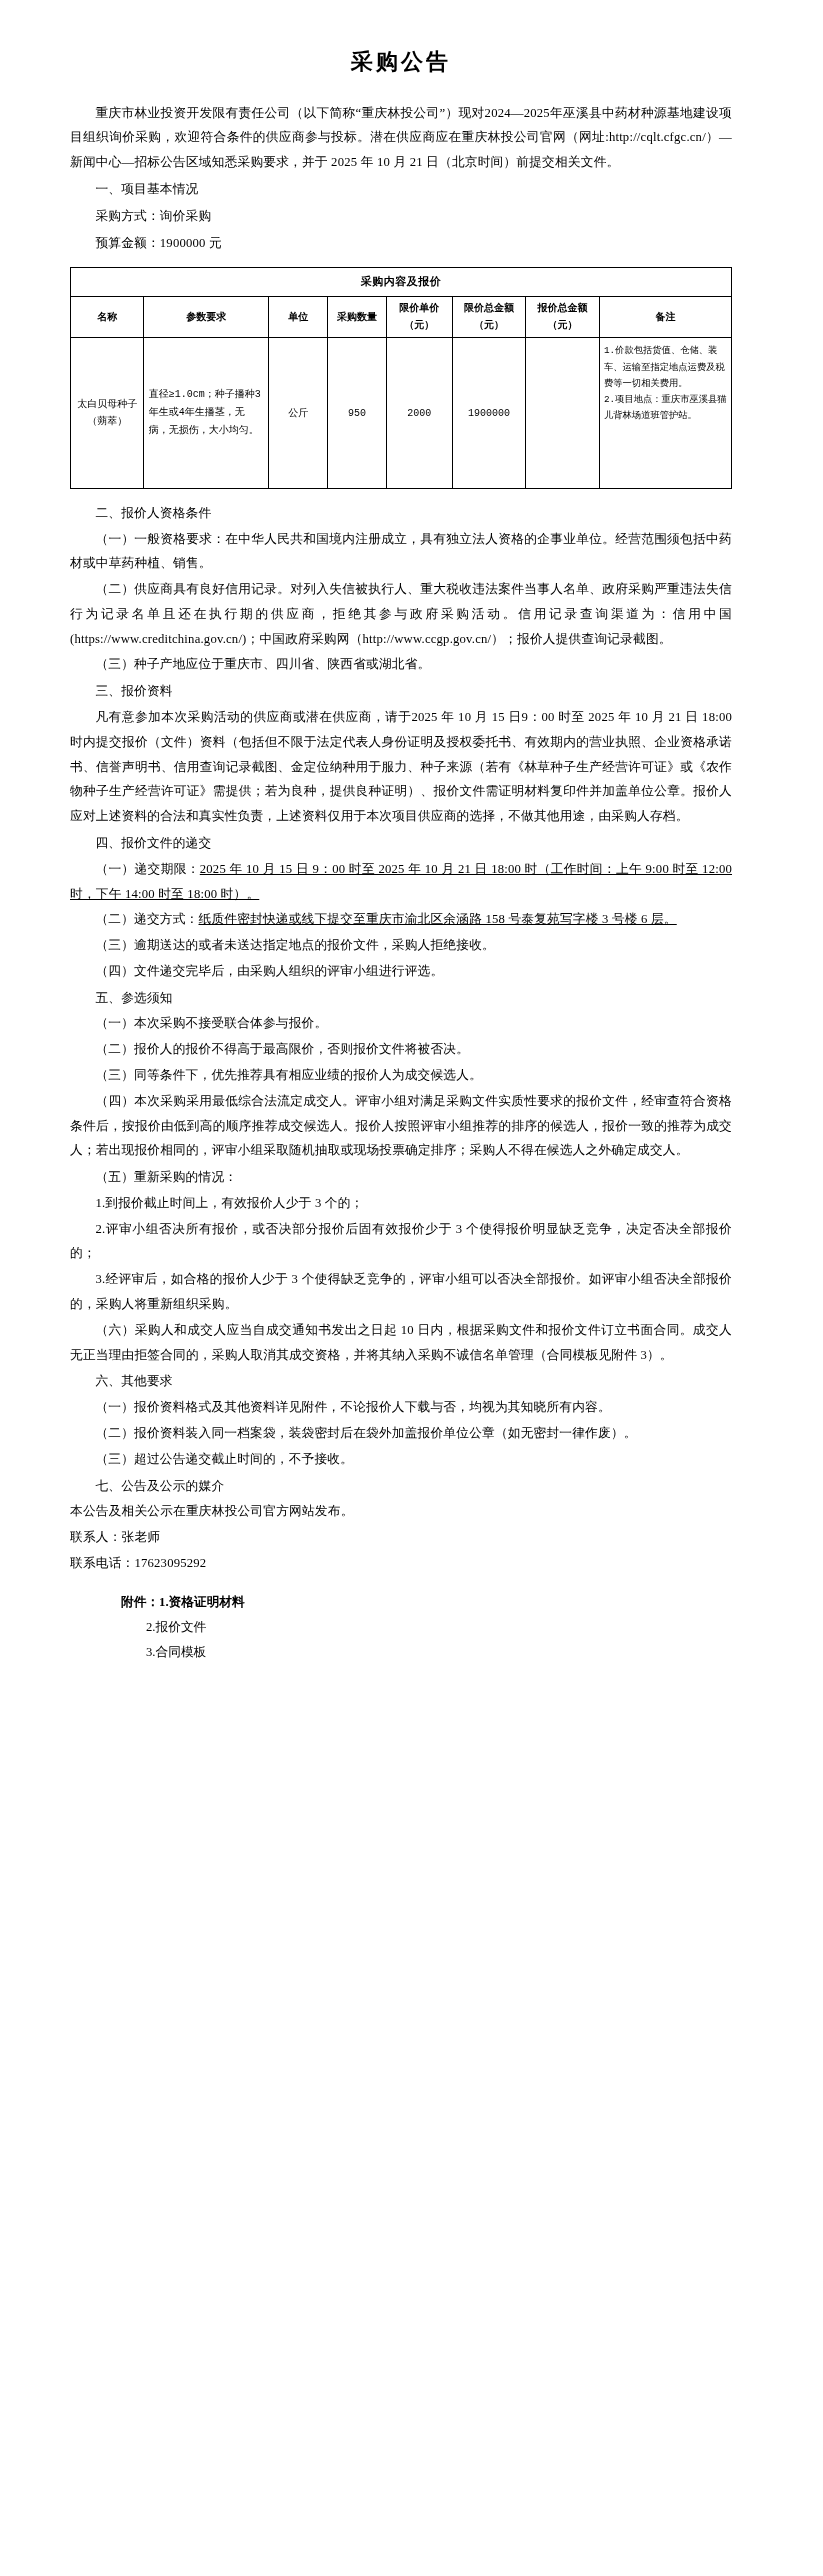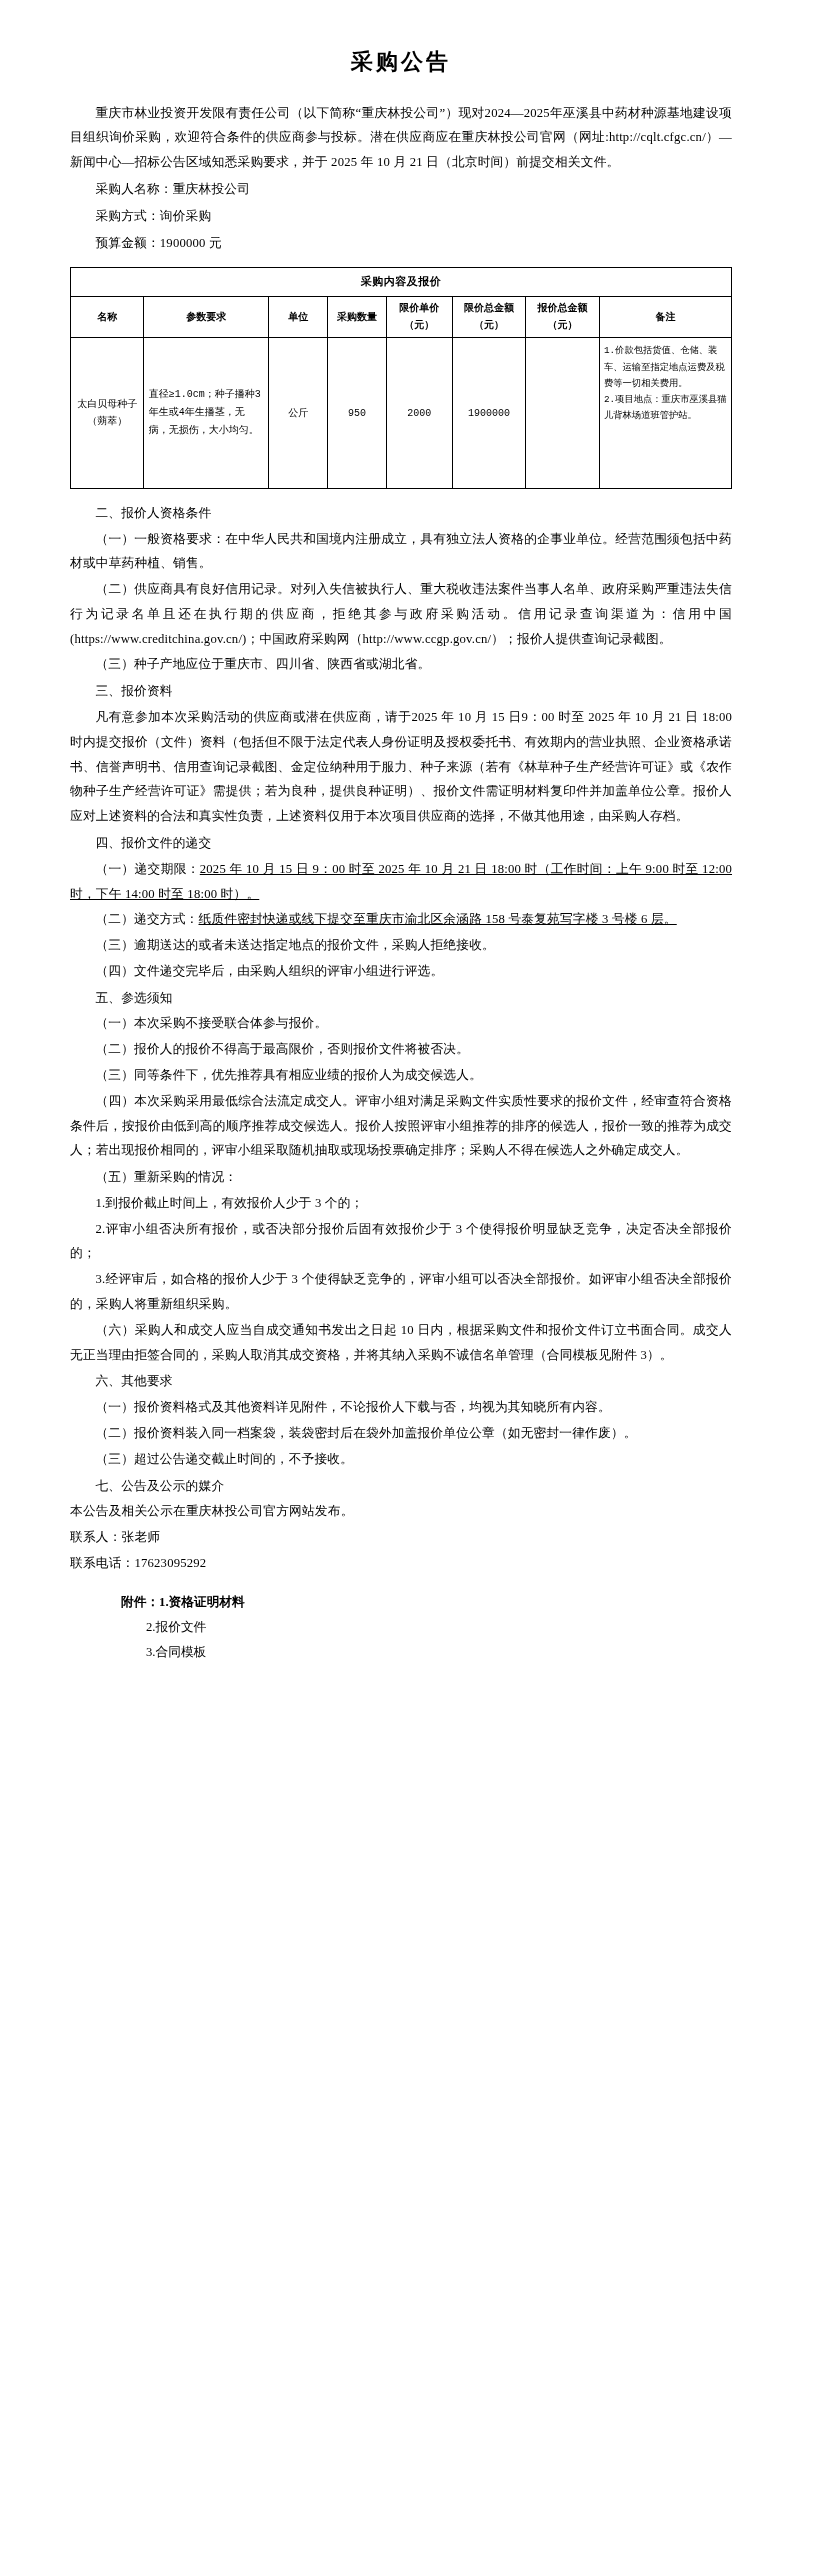--- a/index.html
+++ b/index.html
@@ -102,21 +102,21 @@
 </style>
 </head>
 <body>
 
 <div class="page">
 
   <div class="doc-title">采购公告</div>
 
   <p class="para indent2">重庆市林业投资开发限有责任公司（以下简称“重庆林投公司”）现对2024—2025年巫溪县中药材种源基地建设项目组织询价采购，欢迎符合条件的供应商参与投标。潜在供应商应在重庆林投公司官网（网址:http://cqlt.cfgc.cn/）—新闻中心—招标公告区域知悉采购要求，并于 2025 年 10 月 21 日（北京时间）前提交相关文件。</p>
 
-  <p class="para section">采购人名称：重庆林投公司</p>
+  <p class="para section">一、项目基本情况</p>
   <p class="para section">采购方式：询价采购</p>
   <p class="para section">预算金额：1900000 元</p>
 
   <table class="proc">
     <colgroup>
       <col style="width:10%">
       <col style="width:17%">
       <col style="width:8%">
       <col style="width:8%">
       <col style="width:9%">

